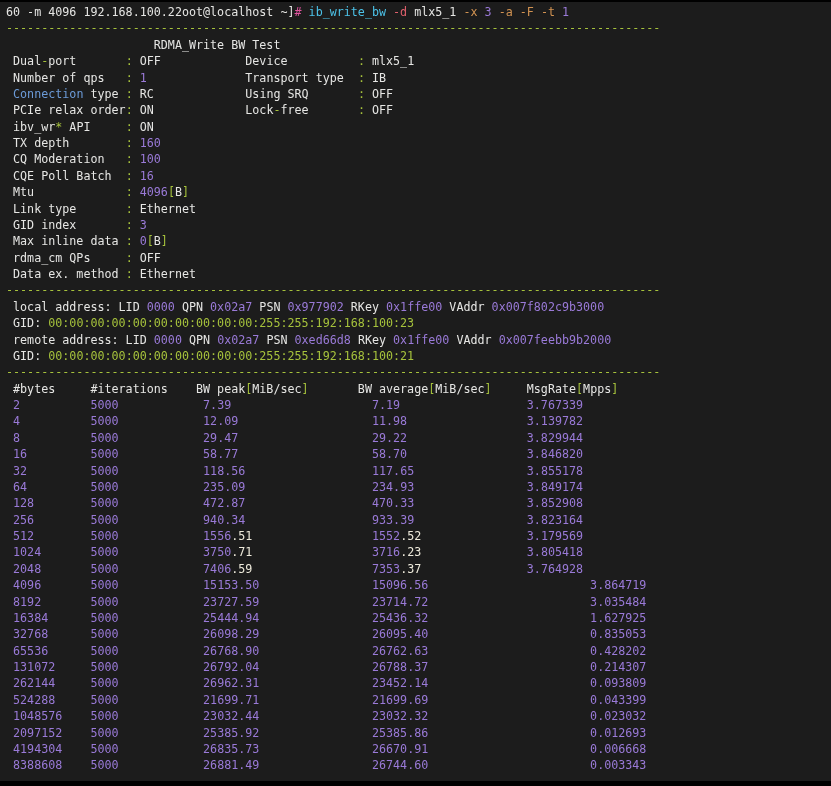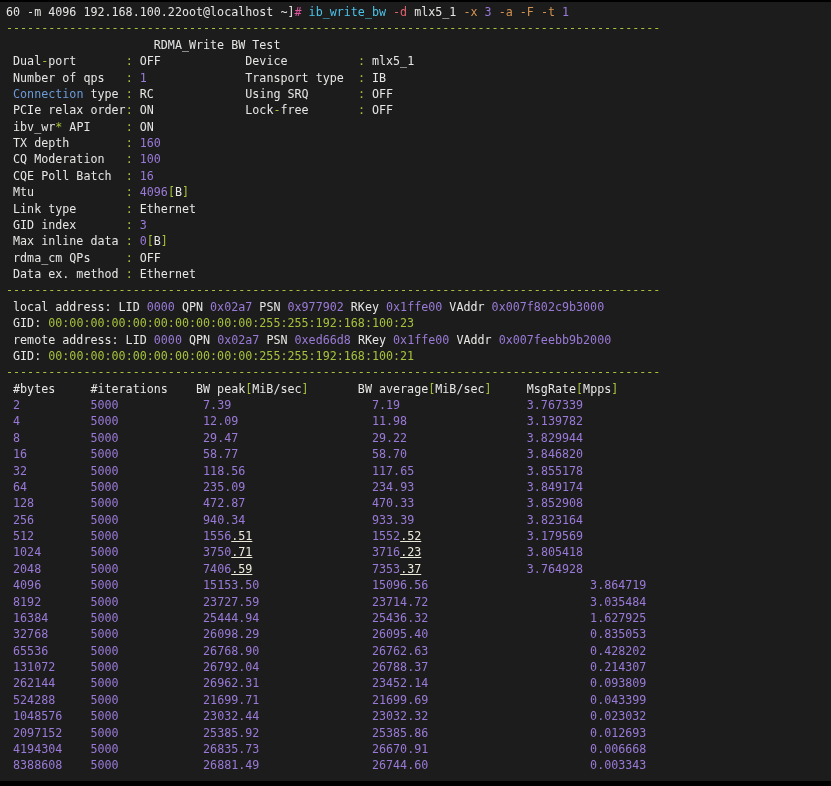--- a/index.html
+++ b/index.html
@@ -23,20 +23,20 @@
     color:var(--fg,#e6e6e4);
   }
   .t-fg{color:var(--fg);}
   .t-num{color:var(--num);}
   .t-grn{color:var(--grn);}
   .t-cyn{color:var(--cyn);text-align:center;}
   .t-blu{color:var(--blu);}
   .t-org{color:var(--org);}
   .t-pnk{color:var(--pnk);}
   .t-red{color:var(--red);}
-  .t-pale{color:var(--pale);text-decoration:underline;}
+  .t-pale{color:var(--pale);}
 </style>
 </head>
 <body>
 
 <div class="screen">
   <pre class="term"><div><span class="t-fg">60 -m 4096 192.168.100.22oot@localhost ~]</span><span class="t-pnk">#</span><span class="t-fg"> </span><span class="t-cyn">ib_write_bw</span><span class="t-fg"> </span><span class="t-red">-d</span><span class="t-fg"> mlx5_1 </span><span class="t-org">-x</span><span class="t-fg"> </span><span class="t-num">3</span><span class="t-fg"> </span><span class="t-org">-a</span><span class="t-fg"> </span><span class="t-org">-F</span><span class="t-fg"> </span><span class="t-org">-t</span><span class="t-fg"> </span><span class="t-num">1</span></div><div><span class="t-grn">---------------------------------------------------------------------------------------------</span></div><div><span class="t-fg">                     RDMA_Write BW Test</span></div><div><span class="t-fg"> Dual</span><span class="t-grn">-</span><span class="t-fg">port       </span><span class="t-grn">:</span><span class="t-fg"> OFF</span><span class="t-fg">            Device          </span><span class="t-grn">:</span><span class="t-fg"> mlx5_1</span></div><div><span class="t-fg"> Number of qps   </span><span class="t-grn">:</span><span class="t-fg"> </span><span class="t-num">1</span><span class="t-fg">              Transport type  </span><span class="t-grn">:</span><span class="t-fg"> IB</span></div><div><span class="t-fg"> </span><span class="t-blu">Connection</span><span class="t-fg"> type </span><span class="t-grn">:</span><span class="t-fg"> RC</span><span class="t-fg">             Using SRQ       </span><span class="t-grn">:</span><span class="t-fg"> OFF</span></div><div><span class="t-fg"> PCIe relax order</span><span class="t-grn">:</span><span class="t-fg"> ON</span><span class="t-fg">             Lock</span><span class="t-grn">-</span><span class="t-fg">free       </span><span class="t-grn">:</span><span class="t-fg"> OFF</span></div><div><span class="t-fg"> ibv_wr</span><span class="t-grn">*</span><span class="t-fg"> API     </span><span class="t-grn">:</span><span class="t-fg"> ON</span></div><div><span class="t-fg"> TX depth        </span><span class="t-grn">:</span><span class="t-fg"> </span><span class="t-num">160</span></div><div><span class="t-fg"> CQ Moderation   </span><span class="t-grn">:</span><span class="t-fg"> </span><span class="t-num">100</span></div><div><span class="t-fg"> CQE Poll Batch  </span><span class="t-grn">:</span><span class="t-fg"> </span><span class="t-num">16</span></div><div><span class="t-fg"> Mtu             </span><span class="t-grn">:</span><span class="t-fg"> </span><span class="t-num">4096</span><span class="t-grn">[</span><span class="t-fg">B</span><span class="t-grn">]</span></div><div><span class="t-fg"> Link type       </span><span class="t-grn">:</span><span class="t-fg"> Ethernet</span></div><div><span class="t-fg"> GID index       </span><span class="t-grn">:</span><span class="t-fg"> </span><span class="t-num">3</span></div><div><span class="t-fg"> Max inline data </span><span class="t-grn">:</span><span class="t-fg"> </span><span class="t-num">0</span><span class="t-grn">[</span><span class="t-fg">B</span><span class="t-grn">]</span></div><div><span class="t-fg"> rdma_cm QPs     </span><span class="t-grn">:</span><span class="t-fg"> OFF</span></div><div><span class="t-fg"> Data ex. method </span><span class="t-grn">:</span><span class="t-fg"> Ethernet</span></div><div><span class="t-grn">---------------------------------------------------------------------------------------------</span></div><div><span class="t-fg"> local address: LID </span><span class="t-num">0000</span><span class="t-fg"> QPN </span><span class="t-num">0x02a7</span><span class="t-fg"> PSN </span><span class="t-num">0x977902</span><span class="t-fg"> RKey </span><span class="t-num">0x1ffe00</span><span class="t-fg"> VAddr </span><span class="t-num">0x007f802c9b3000</span></div><div><span class="t-fg"> GID: </span><span class="t-grn">00:00:00:00:00:00:00:00:00:00:255:255:192:168:100:23</span></div><div><span class="t-fg"> remote address: LID </span><span class="t-num">0000</span><span class="t-fg"> QPN </span><span class="t-num">0x02a7</span><span class="t-fg"> PSN </span><span class="t-num">0xed66d8</span><span class="t-fg"> RKey </span><span class="t-num">0x1ffe00</span><span class="t-fg"> VAddr </span><span class="t-num">0x007feebb9b2000</span></div><div><span class="t-fg"> GID: </span><span class="t-grn">00:00:00:00:00:00:00:00:00:00:255:255:192:168:100:21</span></div><div><span class="t-grn">---------------------------------------------------------------------------------------------</span></div><div><span class="t-fg"> #bytes     #iterations    BW peak</span><span class="t-grn">[</span><span class="t-fg">MiB/sec</span><span class="t-grn">]</span><span class="t-fg">       BW average</span><span class="t-grn">[</span><span class="t-fg">MiB/sec</span><span class="t-grn">]</span><span class="t-fg">     MsgRate</span><span class="t-grn">[</span><span class="t-fg">Mpps</span><span class="t-grn">]</span></div><div><span class="t-fg"> </span><span class="t-num">2</span><span class="t-fg">          </span><span class="t-num">5000</span><span class="t-fg">            </span><span class="t-num">7.39</span><span class="t-fg">                    </span><span class="t-num">7.19</span><span class="t-fg">                  </span><span class="t-num">3.767339</span></div><div><span class="t-fg"> </span><span class="t-num">4</span><span class="t-fg">          </span><span class="t-num">5000</span><span class="t-fg">            </span><span class="t-num">12.09</span><span class="t-fg">                   </span><span class="t-num">11.98</span><span class="t-fg">                 </span><span class="t-num">3.139782</span></div><div><span class="t-fg"> </span><span class="t-num">8</span><span class="t-fg">          </span><span class="t-num">5000</span><span class="t-fg">            </span><span class="t-num">29.47</span><span class="t-fg">                   </span><span class="t-num">29.22</span><span class="t-fg">                 </span><span class="t-num">3.829944</span></div><div><span class="t-fg"> </span><span class="t-num">16</span><span class="t-fg">         </span><span class="t-num">5000</span><span class="t-fg">            </span><span class="t-num">58.77</span><span class="t-fg">                   </span><span class="t-num">58.70</span><span class="t-fg">                 </span><span class="t-num">3.846820</span></div><div><span class="t-fg"> </span><span class="t-num">32</span><span class="t-fg">         </span><span class="t-num">5000</span><span class="t-fg">            </span><span class="t-num">118.56</span><span class="t-fg">                  </span><span class="t-num">117.65</span><span class="t-fg">                </span><span class="t-num">3.855178</span></div><div><span class="t-fg"> </span><span class="t-num">64</span><span class="t-fg">         </span><span class="t-num">5000</span><span class="t-fg">            </span><span class="t-num">235.09</span><span class="t-fg">                  </span><span class="t-num">234.93</span><span class="t-fg">                </span><span class="t-num">3.849174</span></div><div><span class="t-fg"> </span><span class="t-num">128</span><span class="t-fg">        </span><span class="t-num">5000</span><span class="t-fg">            </span><span class="t-num">472.87</span><span class="t-fg">                  </span><span class="t-num">470.33</span><span class="t-fg">                </span><span class="t-num">3.852908</span></div><div><span class="t-fg"> </span><span class="t-num">256</span><span class="t-fg">        </span><span class="t-num">5000</span><span class="t-fg">            </span><span class="t-num">940.34</span><span class="t-fg">                  </span><span class="t-num">933.39</span><span class="t-fg">                </span><span class="t-num">3.823164</span></div><div><span class="t-fg"> </span><span class="t-num">512</span><span class="t-fg">        </span><span class="t-num">5000</span><span class="t-fg">            </span><span class="t-num">1556</span><span class="t-pale">.51</span><span class="t-fg">                 </span><span class="t-num">1552</span><span class="t-pale">.52</span><span class="t-fg">               </span><span class="t-num">3.179569</span></div><div><span class="t-fg"> </span><span class="t-num">1024</span><span class="t-fg">       </span><span class="t-num">5000</span><span class="t-fg">            </span><span class="t-num">3750</span><span class="t-pale">.71</span><span class="t-fg">                 </span><span class="t-num">3716</span><span class="t-pale">.23</span><span class="t-fg">               </span><span class="t-num">3.805418</span></div><div><span class="t-fg"> </span><span class="t-num">2048</span><span class="t-fg">       </span><span class="t-num">5000</span><span class="t-fg">            </span><span class="t-num">7406</span><span class="t-pale">.59</span><span class="t-fg">                 </span><span class="t-num">7353</span><span class="t-pale">.37</span><span class="t-fg">               </span><span class="t-num">3.764928</span></div><div><span class="t-fg"> </span><span class="t-num">4096</span><span class="t-fg">       </span><span class="t-num">5000</span><span class="t-fg">            </span><span class="t-num">15153.50</span><span class="t-fg">                </span><span class="t-num">15096.56</span><span class="t-fg">                       </span><span class="t-num">3.864719</span></div><div><span class="t-fg"> </span><span class="t-num">8192</span><span class="t-fg">       </span><span class="t-num">5000</span><span class="t-fg">            </span><span class="t-num">23727.59</span><span class="t-fg">                </span><span class="t-num">23714.72</span><span class="t-fg">                       </span><span class="t-num">3.035484</span></div><div><span class="t-fg"> </span><span class="t-num">16384</span><span class="t-fg">      </span><span class="t-num">5000</span><span class="t-fg">            </span><span class="t-num">25444.94</span><span class="t-fg">                </span><span class="t-num">25436.32</span><span class="t-fg">                       </span><span class="t-num">1.627925</span></div><div><span class="t-fg"> </span><span class="t-num">32768</span><span class="t-fg">      </span><span class="t-num">5000</span><span class="t-fg">            </span><span class="t-num">26098.29</span><span class="t-fg">                </span><span class="t-num">26095.40</span><span class="t-fg">                       </span><span class="t-num">0.835053</span></div><div><span class="t-fg"> </span><span class="t-num">65536</span><span class="t-fg">      </span><span class="t-num">5000</span><span class="t-fg">            </span><span class="t-num">26768.90</span><span class="t-fg">                </span><span class="t-num">26762.63</span><span class="t-fg">                       </span><span class="t-num">0.428202</span></div><div><span class="t-fg"> </span><span class="t-num">131072</span><span class="t-fg">     </span><span class="t-num">5000</span><span class="t-fg">            </span><span class="t-num">26792.04</span><span class="t-fg">                </span><span class="t-num">26788.37</span><span class="t-fg">                       </span><span class="t-num">0.214307</span></div><div><span class="t-fg"> </span><span class="t-num">262144</span><span class="t-fg">     </span><span class="t-num">5000</span><span class="t-fg">            </span><span class="t-num">26962.31</span><span class="t-fg">                </span><span class="t-num">23452.14</span><span class="t-fg">                       </span><span class="t-num">0.093809</span></div><div><span class="t-fg"> </span><span class="t-num">524288</span><span class="t-fg">     </span><span class="t-num">5000</span><span class="t-fg">            </span><span class="t-num">21699.71</span><span class="t-fg">                </span><span class="t-num">21699.69</span><span class="t-fg">                       </span><span class="t-num">0.043399</span></div><div><span class="t-fg"> </span><span class="t-num">1048576</span><span class="t-fg">    </span><span class="t-num">5000</span><span class="t-fg">            </span><span class="t-num">23032.44</span><span class="t-fg">                </span><span class="t-num">23032.32</span><span class="t-fg">                       </span><span class="t-num">0.023032</span></div><div><span class="t-fg"> </span><span class="t-num">2097152</span><span class="t-fg">    </span><span class="t-num">5000</span><span class="t-fg">            </span><span class="t-num">25385.92</span><span class="t-fg">                </span><span class="t-num">25385.86</span><span class="t-fg">                       </span><span class="t-num">0.012693</span></div><div><span class="t-fg"> </span><span class="t-num">4194304</span><span class="t-fg">    </span><span class="t-num">5000</span><span class="t-fg">            </span><span class="t-num">26835.73</span><span class="t-fg">                </span><span class="t-num">26670.91</span><span class="t-fg">                       </span><span class="t-num">0.006668</span></div><div><span class="t-fg"> </span><span class="t-num">8388608</span><span class="t-fg">    </span><span class="t-num">5000</span><span class="t-fg">            </span><span class="t-num">26881.49</span><span class="t-fg">                </span><span class="t-num">26744.60</span><span class="t-fg">                       </span><span class="t-num">0.003343</span></div><div><span class="t-grn">---------------------------------------------------------------------------------------------</span></div></pre>
 </div>
 
 </body></html>

